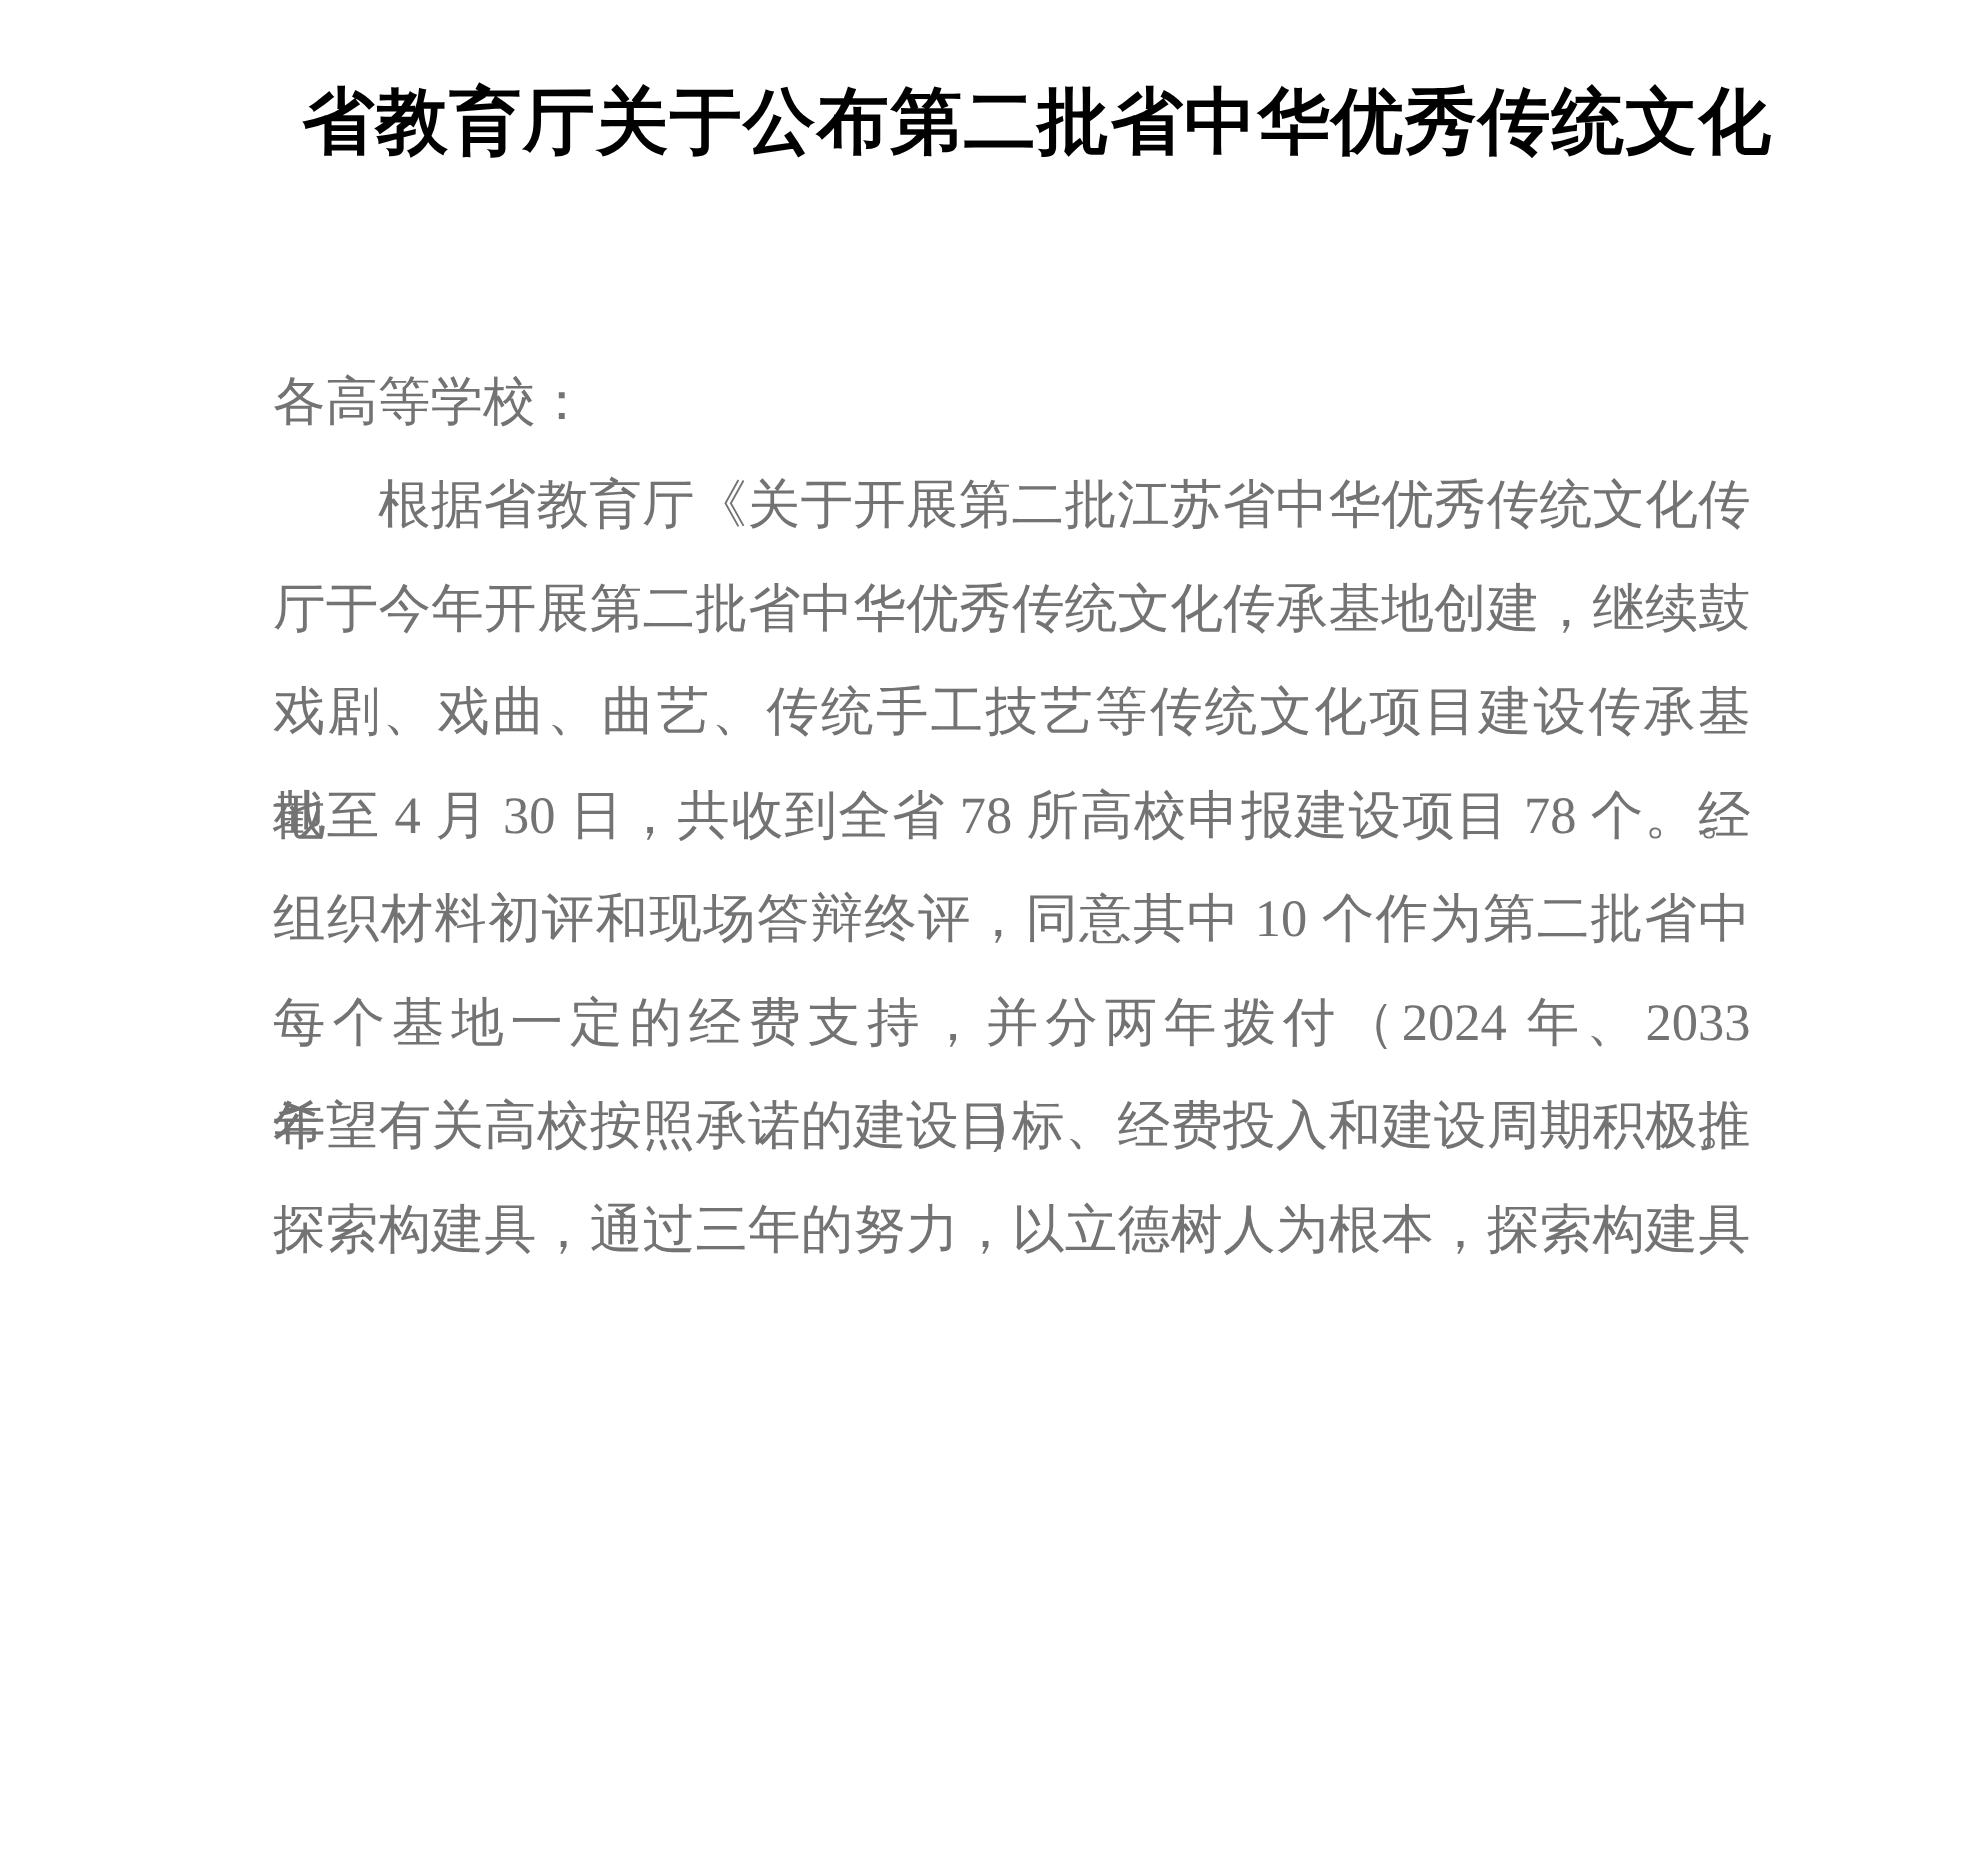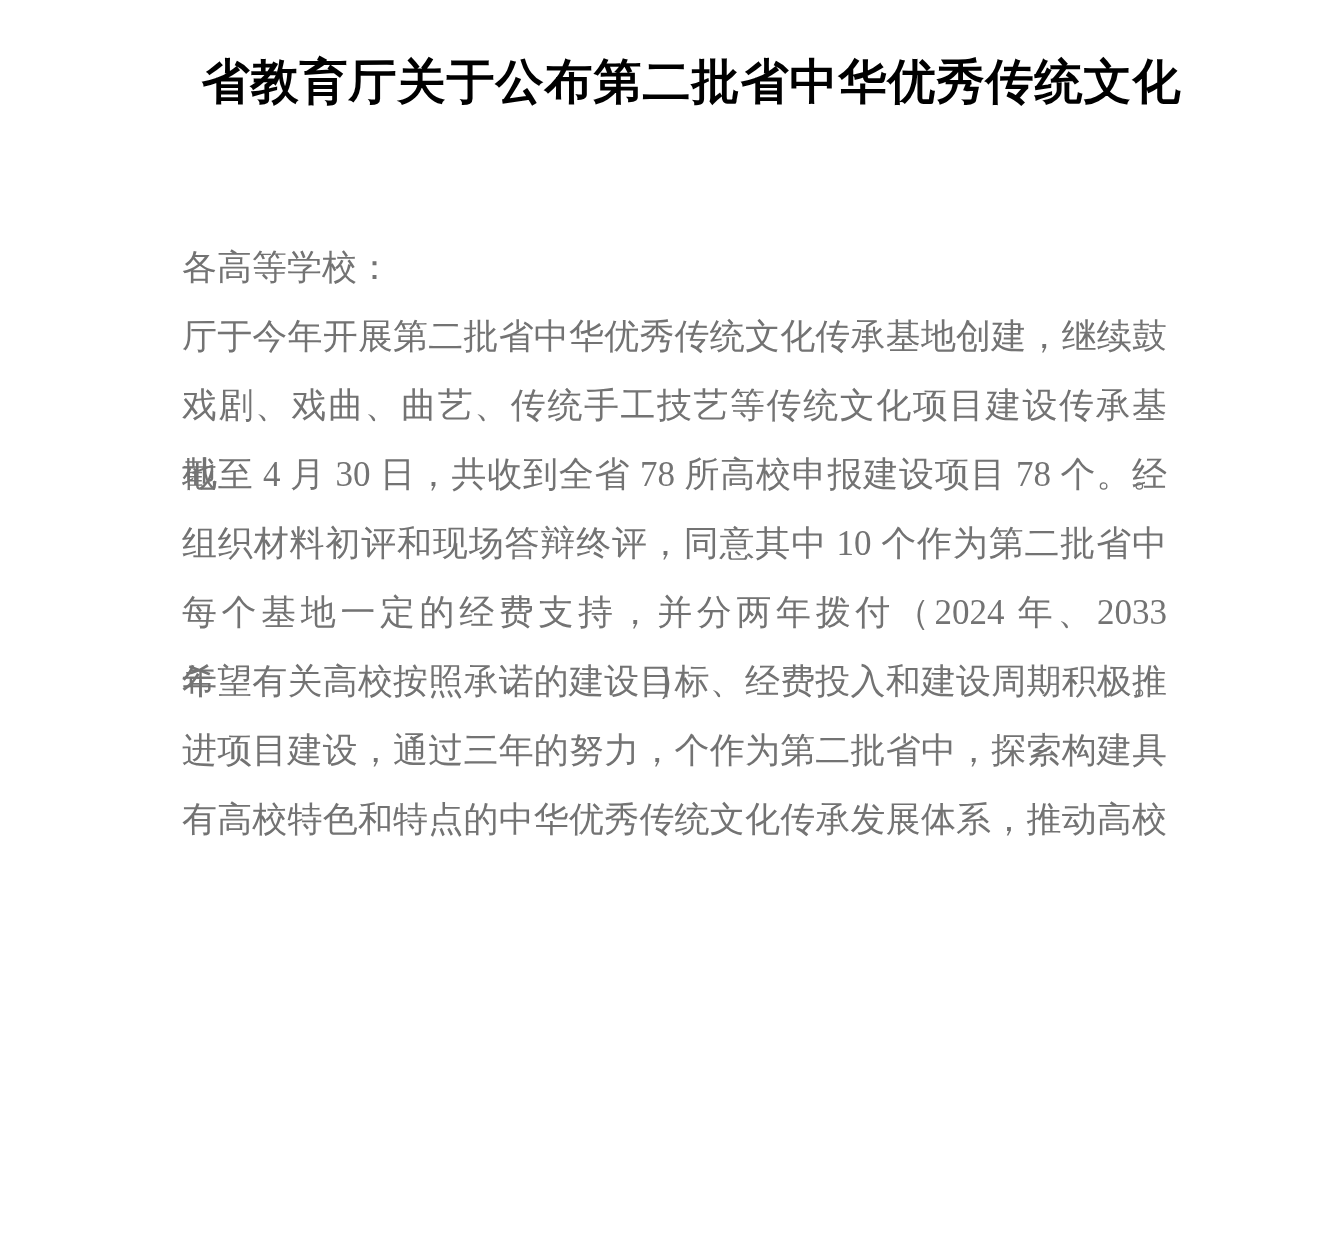--- a/index.html
+++ b/index.html
@@ -57,24 +57,24 @@
 
 <div class="page">
 
   <div class="doc-title">
     <div>省教育厅关于公布第二批省中华优秀传统文化</div>
   </div>
 
   <div class="doc-body">
     <div class="line">各高等学校：</div>
 
+    <div class="line j ind">根据省教育厅《关于开展第二批江苏省中华优秀传统文化传</div>
     <div class="line j">厅于今年开展第二批省中华优秀传统文化传承基地创建，继续鼓</div>
     <div class="line j">戏剧、戏曲、曲艺、传统手工技艺等传统文化项目建设传承基地。</div>
     <div class="line j">截至 4 月 30 日，共收到全省 78 所高校申报建设项目 78 个。经</div>
     <div class="line j">组织材料初评和现场答辩终评，同意其中 10 个作为第二批省中</div>
 
     <div class="line j">每个基地一定的经费支持，并分两年拨付（2024 年、2033 年）。</div>
     <div class="line j">希望有关高校按照承诺的建设目标、经费投入和建设周期积极推</div>
-    <div class="line j">进项目建设，通过三年的努力，个作为第二批省中，探索构建具</div>
-    <div class="line j">有高校特色和特点的中华优秀传统文化传承发展体系，推动高校</div>
+    <div class="line j">探索构建具，通过三年的努力，以立德树人为根本，探索构建具</div>
   </div>
 
 </div>
 
 </body></html>

